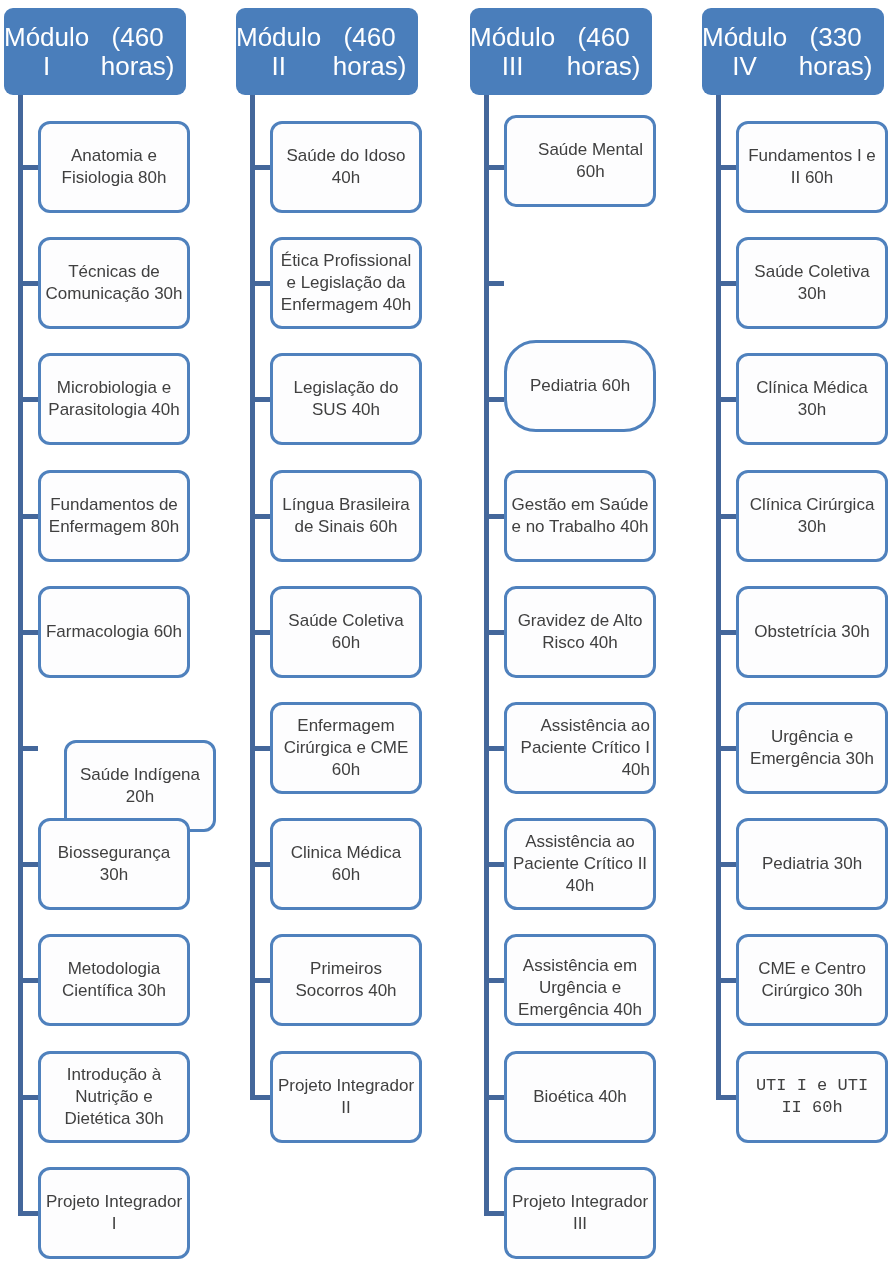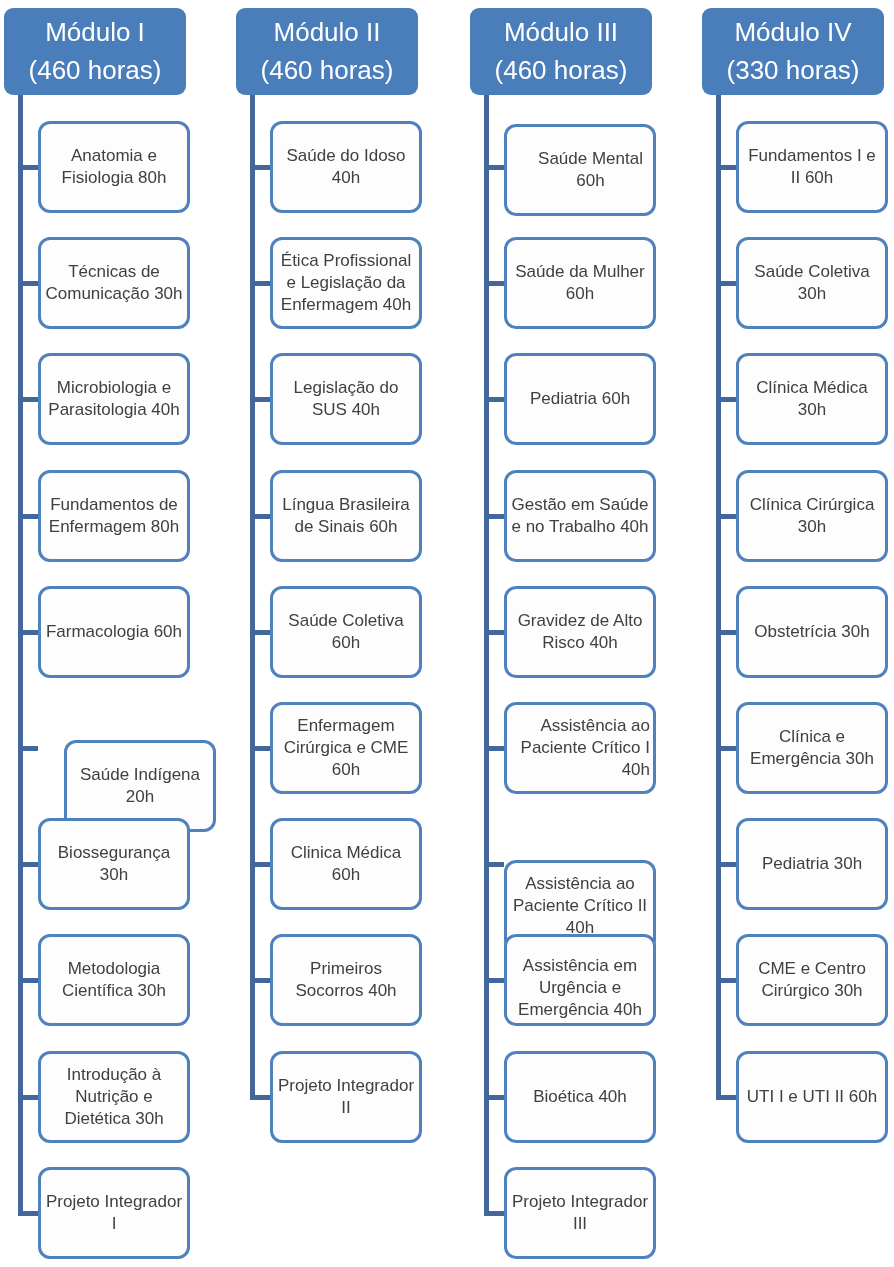--- a/index.html
+++ b/index.html
@@ -24,21 +24,20 @@
   .module-header {
     position: absolute;
     left: 0;
     top: 0;
     width: 182px;
     height: 87px;
     background: var(--header-fill, #4a7ebb);
     border-radius: 9px;
     color: var(--header-text, #ffffff);
     display: flex;
-    flex-direction: column;
     align-items: center;
     justify-content: center;
     row-gap: 9px;
     text-align: center;
     font-size: 26px;
     line-height: 1.1;
     z-index: 2;
   }
   .trunk {
     position: absolute;
@@ -187,51 +186,48 @@
   </div>
 </div>
     <div class="column" style="left: 470px;">
     <div class="trunk" style="height: 1120px;"></div>
     <div class="module-header">
       <div>Módulo III</div>
       <div>(460 horas)</div>
     </div>
 
   <div class="connector" style="left: 14px; width: 20px; top: 157px;"></div>
-  <div class="course-box" style="left: 34px; top: 116px; padding-left: 24px;">
+  <div class="course-box" style="left: 34px; top: 107px; padding-left: 24px;">
     <span>Saúde Mental 60h</span>
   </div>
 
   <div class="connector" style="left: 14px; width: 20px; top: 273px;"></div>
-  <div class="course-box" style="left: 34px; top: 229px;">
-    <span>Saúde da Mulher 60h</span>
-  </div>
-
-  <div class="connector" style="left: 14px; width: 20px; top: 389px;"></div>
-  <div class="course-box" style="left: 34px; top: 345px;">
+
+  <div class="connector" style="left: 14px; width: 20px; top: 389px;"></div>
+  <div class="course-box" style="left: 34px; top: 332px; border-radius: 32px;">
     <span>Pediatria 60h</span>
   </div>
 
   <div class="connector" style="left: 14px; width: 20px; top: 506px;"></div>
   <div class="course-box" style="left: 34px; top: 462px;">
     <span>Gestão  em Saúde e no Trabalho 40h</span>
   </div>
 
   <div class="connector" style="left: 14px; width: 20px; top: 622px;"></div>
   <div class="course-box" style="left: 34px; top: 578px;">
     <span>Gravidez de Alto Risco 40h</span>
   </div>
 
   <div class="connector" style="left: 14px; width: 20px; top: 738px;"></div>
   <div class="course-box" style="left: 34px; top: 694px; text-align: right;">
     <span>Assistência ao Paciente Crítico I 40h</span>
   </div>
 
   <div class="connector" style="left: 14px; width: 20px; top: 854px;"></div>
-  <div class="course-box" style="left: 34px; top: 852px;">
+  <div class="course-box" style="left: 34px; top: 810px; border-radius: 13px;">
     <span>Assistência ao Paciente Crítico II 40h</span>
   </div>
 
   <div class="connector" style="left: 14px; width: 20px; top: 970px;"></div>
   <div class="course-box" style="left: 34px; top: 926px; align-items: flex-end;">
     <span>Assistência em Urgência e Emergência 40h</span>
   </div>
 
   <div class="connector" style="left: 14px; width: 20px; top: 1087px;"></div>
   <div class="course-box" style="left: 34px; top: 1043px;">
@@ -270,31 +266,31 @@
     <span>Clínica Cirúrgica 30h</span>
   </div>
 
   <div class="connector" style="left: 14px; width: 20px; top: 622px;"></div>
   <div class="course-box" style="left: 34px; top: 578px;">
     <span>Obstetrícia  30h</span>
   </div>
 
   <div class="connector" style="left: 14px; width: 20px; top: 738px;"></div>
   <div class="course-box" style="left: 34px; top: 694px;">
-    <span>Clínica e Emergência 30h</span>
+    <span>Urgência e Emergência 30h</span>
   </div>
 
   <div class="connector" style="left: 14px; width: 20px; top: 854px;"></div>
   <div class="course-box" style="left: 34px; top: 810px;">
     <span>Pediatria 30h</span>
   </div>
 
   <div class="connector" style="left: 14px; width: 20px; top: 970px;"></div>
   <div class="course-box" style="left: 34px; top: 926px;">
     <span>CME e Centro Cirúrgico 30h</span>
   </div>
 
   <div class="connector" style="left: 14px; width: 20px; top: 1087px;"></div>
-  <div class="course-box" style="left: 34px; top: 1043px;">
+  <div class="course-box" style="left: 34px; top: 1043px; font-family: Liberation Mono, monospace;">
     <span>UTI I e UTI II 60h</span>
   </div>
 </div>
   </div>
 
 </body></html>

